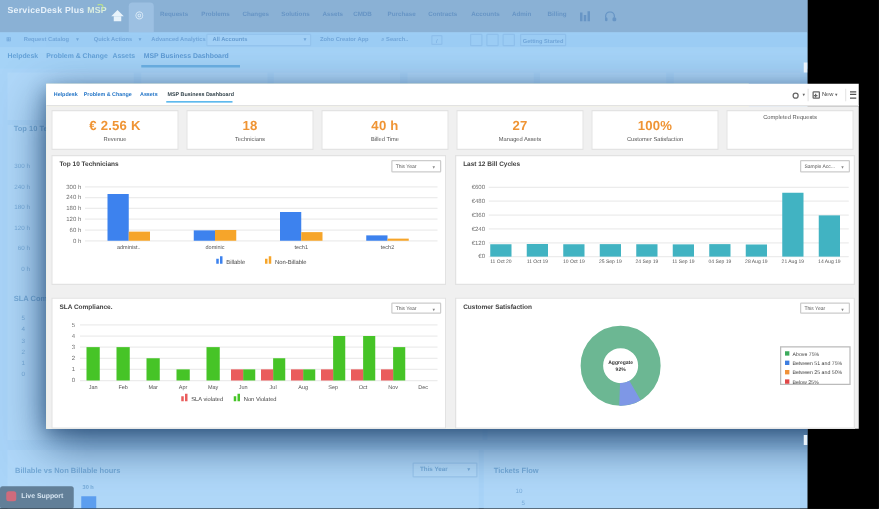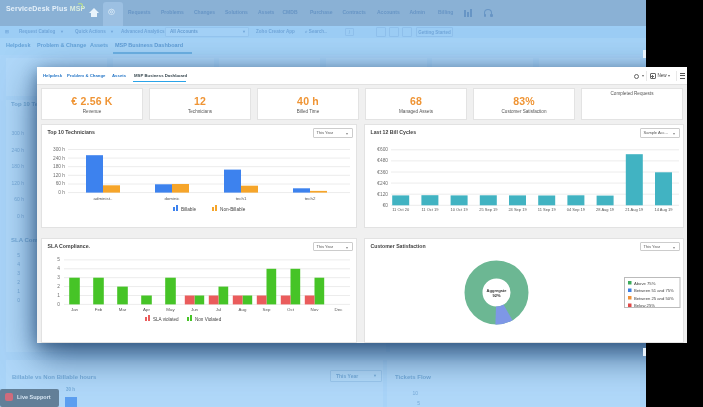--- a/index.html
+++ b/index.html
@@ -151,33 +151,33 @@
       <div style="height:1px;background:#555;margin-bottom:1.5px;"></div>
       <div style="height:1px;background:#555;"></div>
     </div>
     <div id="mbody">
 
       <div class="card" style="left:4px;">
           <div class="cv">€ 2.56 K</div>
           <div class="cl">Revenue</div>
         </div>
       <div class="card" style="left:112px;">
-          <div class="cv">12</div>
+          <div class="cv">18</div>
           <div class="cl">Technicians</div>
         </div>
       <div class="card" style="left:220px;">
           <div class="cv">40 h</div>
           <div class="cl">Billed Time</div>
         </div>
       <div class="card" style="left:328px;">
-          <div class="cv">68</div>
+          <div class="cv">27</div>
           <div class="cl">Managed Assets</div>
         </div>
       <div class="card" style="left:436px;">
-          <div class="cv">83%</div>
+          <div class="cv">100%</div>
           <div class="cl">Customer Satisfaction</div>
         </div>
       <div class="card" style="left:544px;">
           <div class="cl">Completed Requests</div>
         </div>
 
       <div class="panel" style="left:3.5px;top:39px;width:316px;height:103.5px;">
         <div class="ptitle">Top 10 Technicians</div>
         <div class="psel">This Year</div>
         <svg width="316" height="88" style="position:absolute;left:0;top:15px;" viewBox="0 0 316 88">

